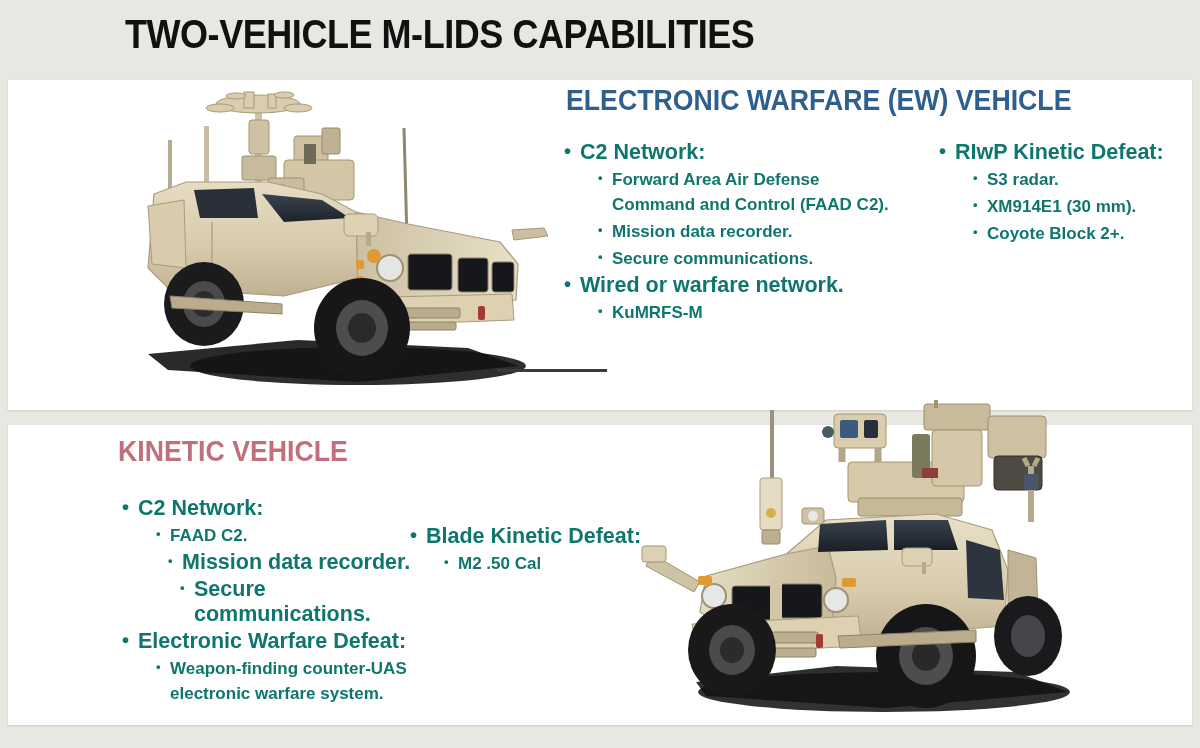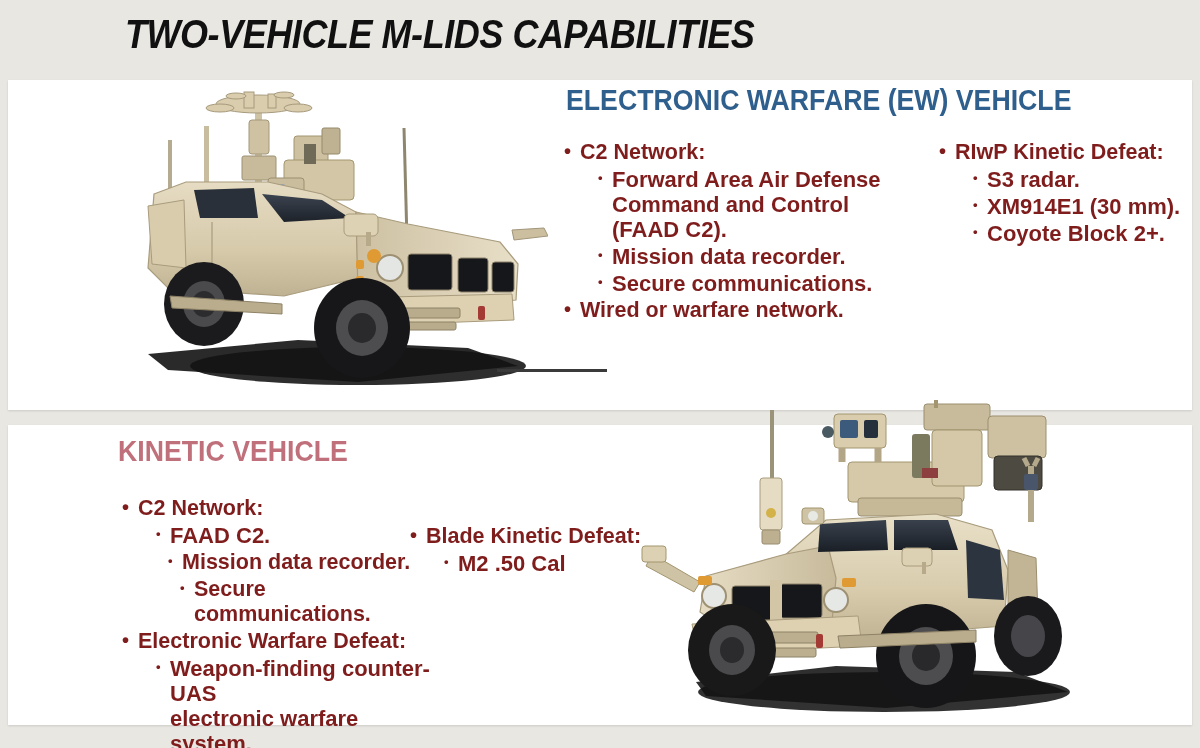--- a/index.html
+++ b/index.html
@@ -9,21 +9,20 @@
     font-family:"Liberation Sans", sans-serif;
     overflow:hidden;
     position:relative;
   }
   #root{position:absolute;inset:0;}
 
   
   .title-bar{
     position:absolute;left:0;top:0;width:1200px;height:78px;
     background:#e9e7e2;
-    font-style:italic;
   }
   .title-text{
     position:absolute;left:125px;top:12px;
     font-family:"Liberation Sans Narrow","Liberation Sans",sans-serif;
     font-weight:bold;
     font-size:40px;
     letter-spacing:-0.5px;
     color:#111111;
     transform:scaleX(0.9);
     transform-origin:left top;
@@ -52,36 +51,36 @@
   }
   #ew-heading{left:566px;top:84px;color:#2f5f8d;}
   #kin-heading{left:118px;top:435px;color:#c0707a;}
 
   
   .col{position:absolute;}
   .bullet{
     position:relative;
     font-family:"Liberation Sans Narrow","Liberation Sans",sans-serif;
     font-weight:bold;
-    color:#7f1d1d;
+    color:#0f766e;
     white-space:pre-line;
   }
   .lvl1{
     font-size:21.5px;
     line-height:25px;
     padding-left:18px;
     margin-bottom:2px;
   }
   .lvl1::before{
     content:"\2022";
     position:absolute;left:2px;top:-1px;
     font-size:20px;
   }
   .lvl2{
-    font-size:22px;
+    font-size:17px;
     line-height:25px;
     padding-left:50px;
     margin-bottom:2px;
   }
   .lvl2::before{
     content:"\2022";
     position:absolute;left:36px;top:-2px;
     font-size:13px;
   }
   .lvl2b{
@@ -241,20 +240,21 @@
 
   <div class="leader"></div>
 
   <div class="col" id="ew-col-left">
     <div class="bullet lvl1">C2 Network:</div>
     <div class="bullet lvl2">Forward Area Air Defense
 Command and Control (FAAD C2).</div>
     <div class="bullet lvl2">Mission data recorder.</div>
     <div class="bullet lvl2">Secure communications.</div>
     <div class="bullet lvl1">Wired or warfare network.</div>
+    <div class="bullet lvl2">KuMRFS-M</div>
   </div>
 
   <div class="col" id="ew-col-right">
     <div class="bullet lvl1">RIwP Kinetic Defeat:</div>
     <div class="bullet lvl2">S3 radar.</div>
     <div class="bullet lvl2">XM914E1 (30 mm).</div>
     <div class="bullet lvl2">Coyote Block 2+.</div>
   </div>
 
   <div class="panel" id="panel-kin"></div>

